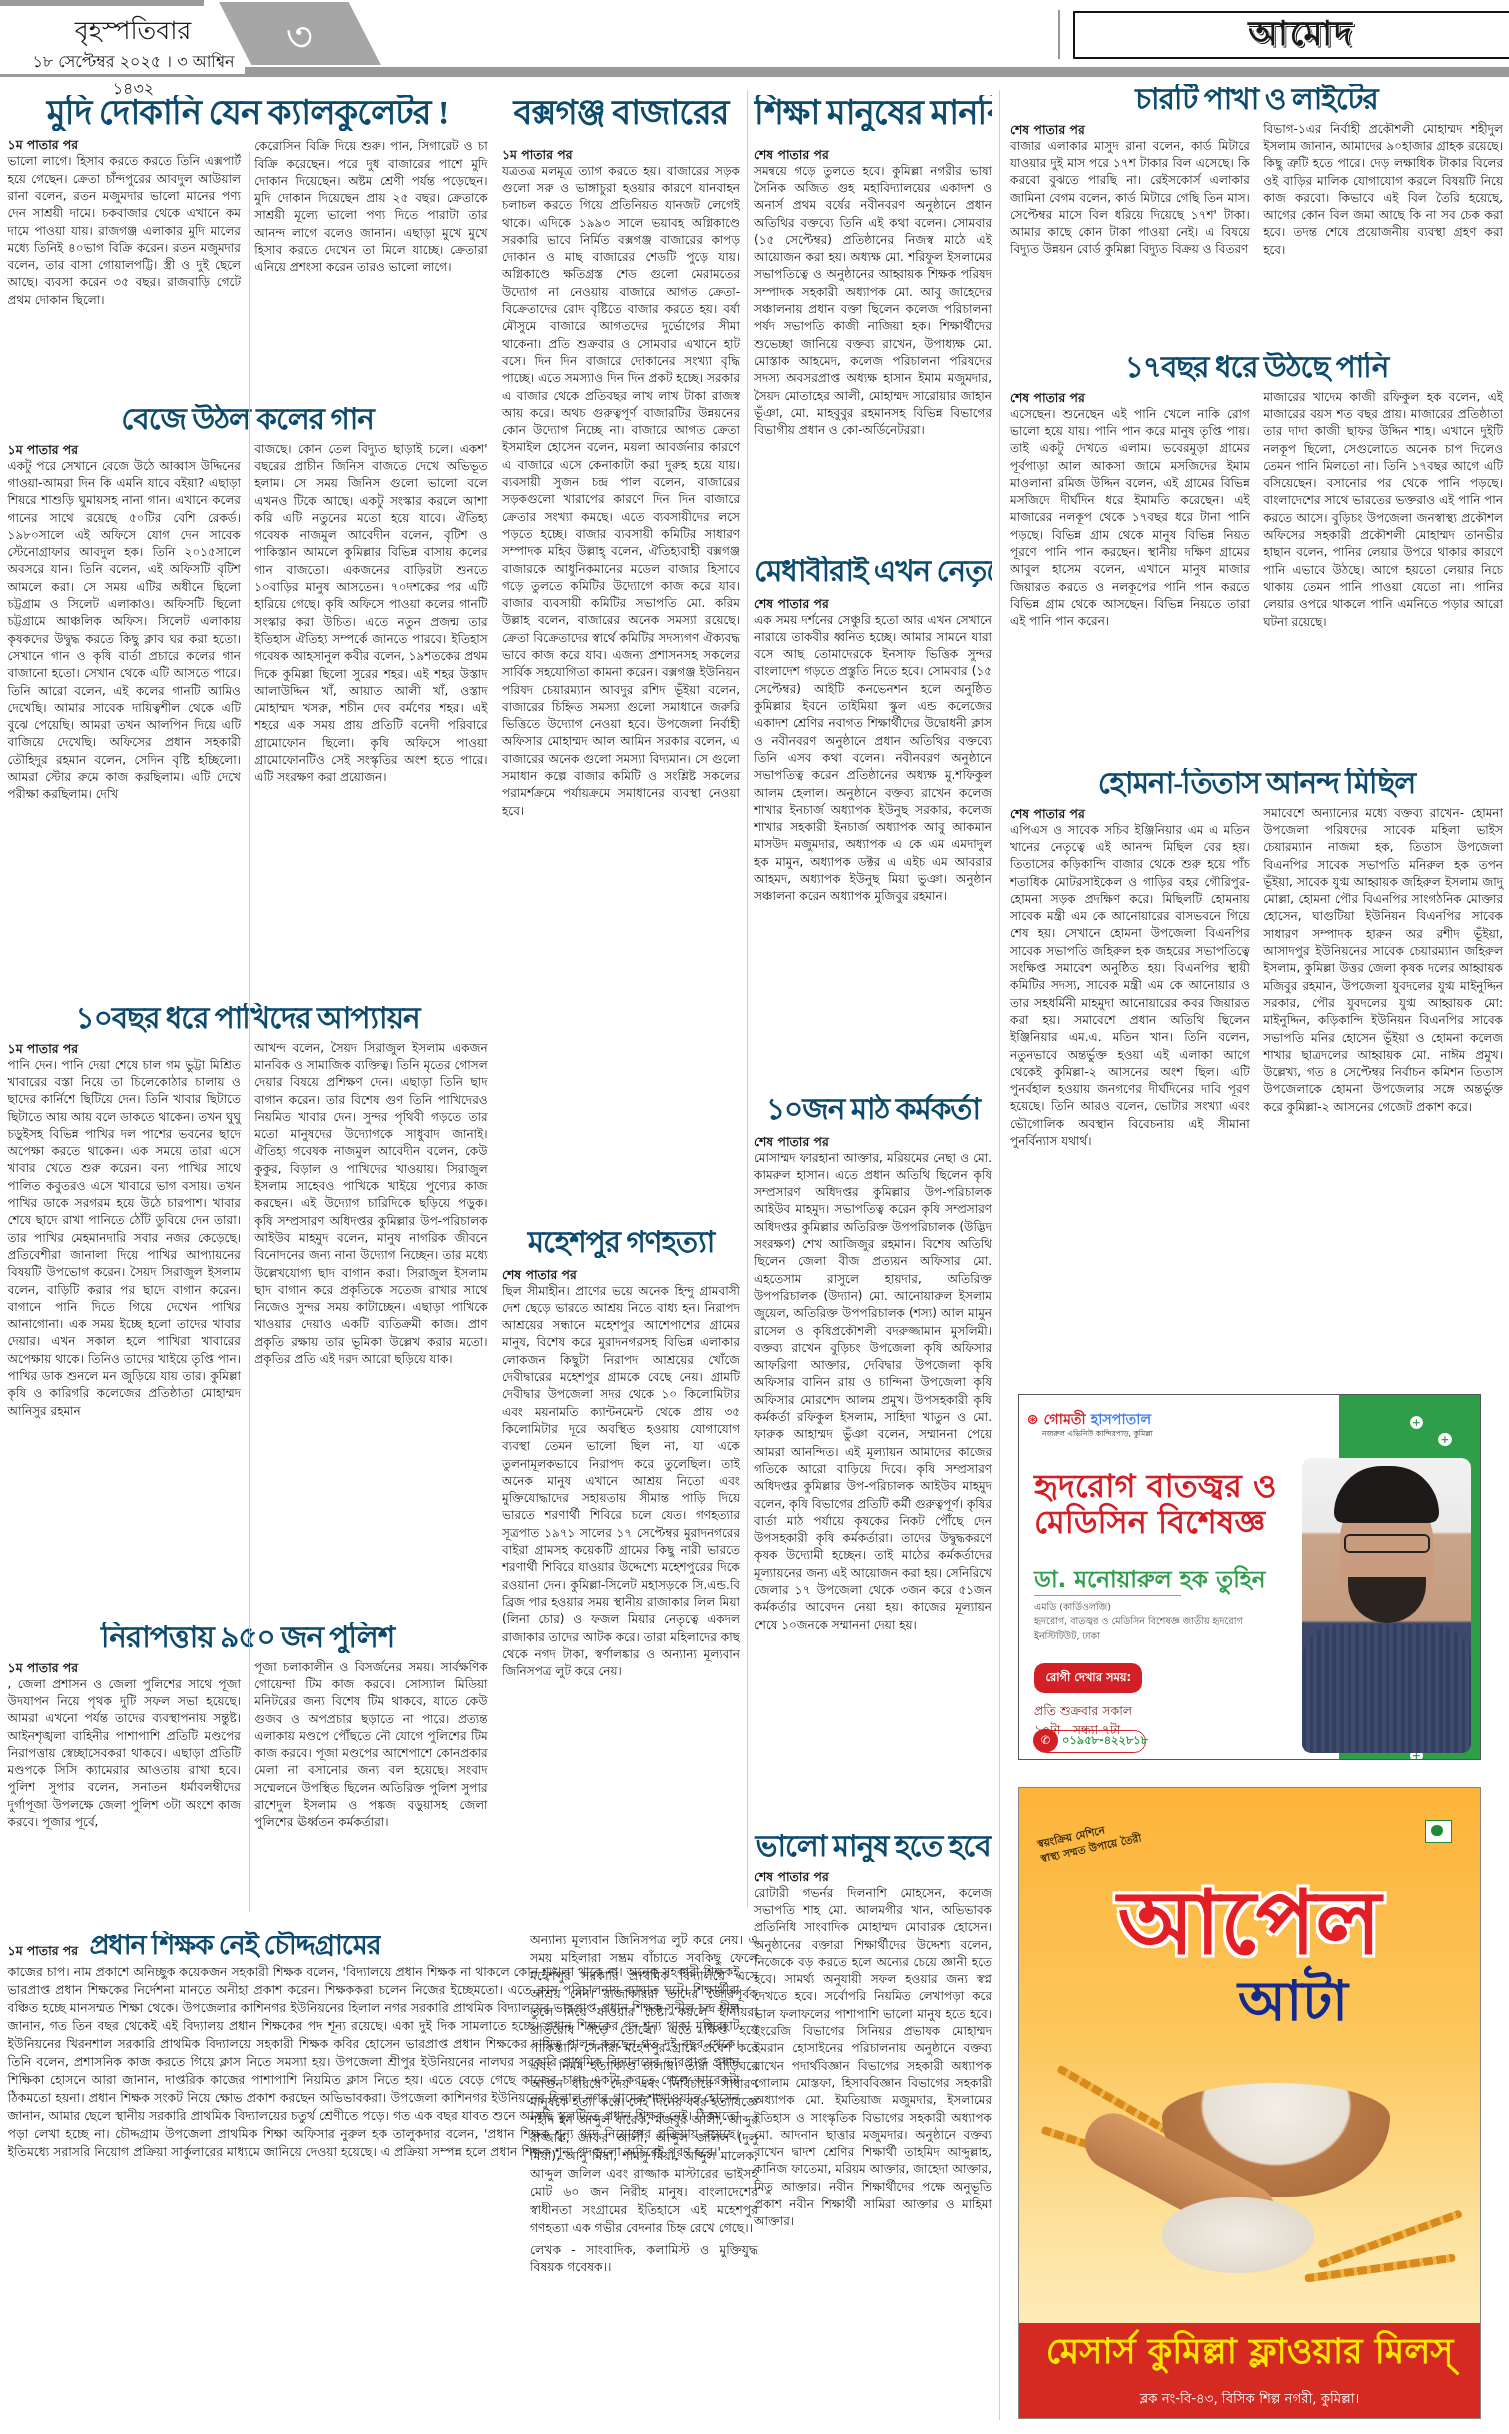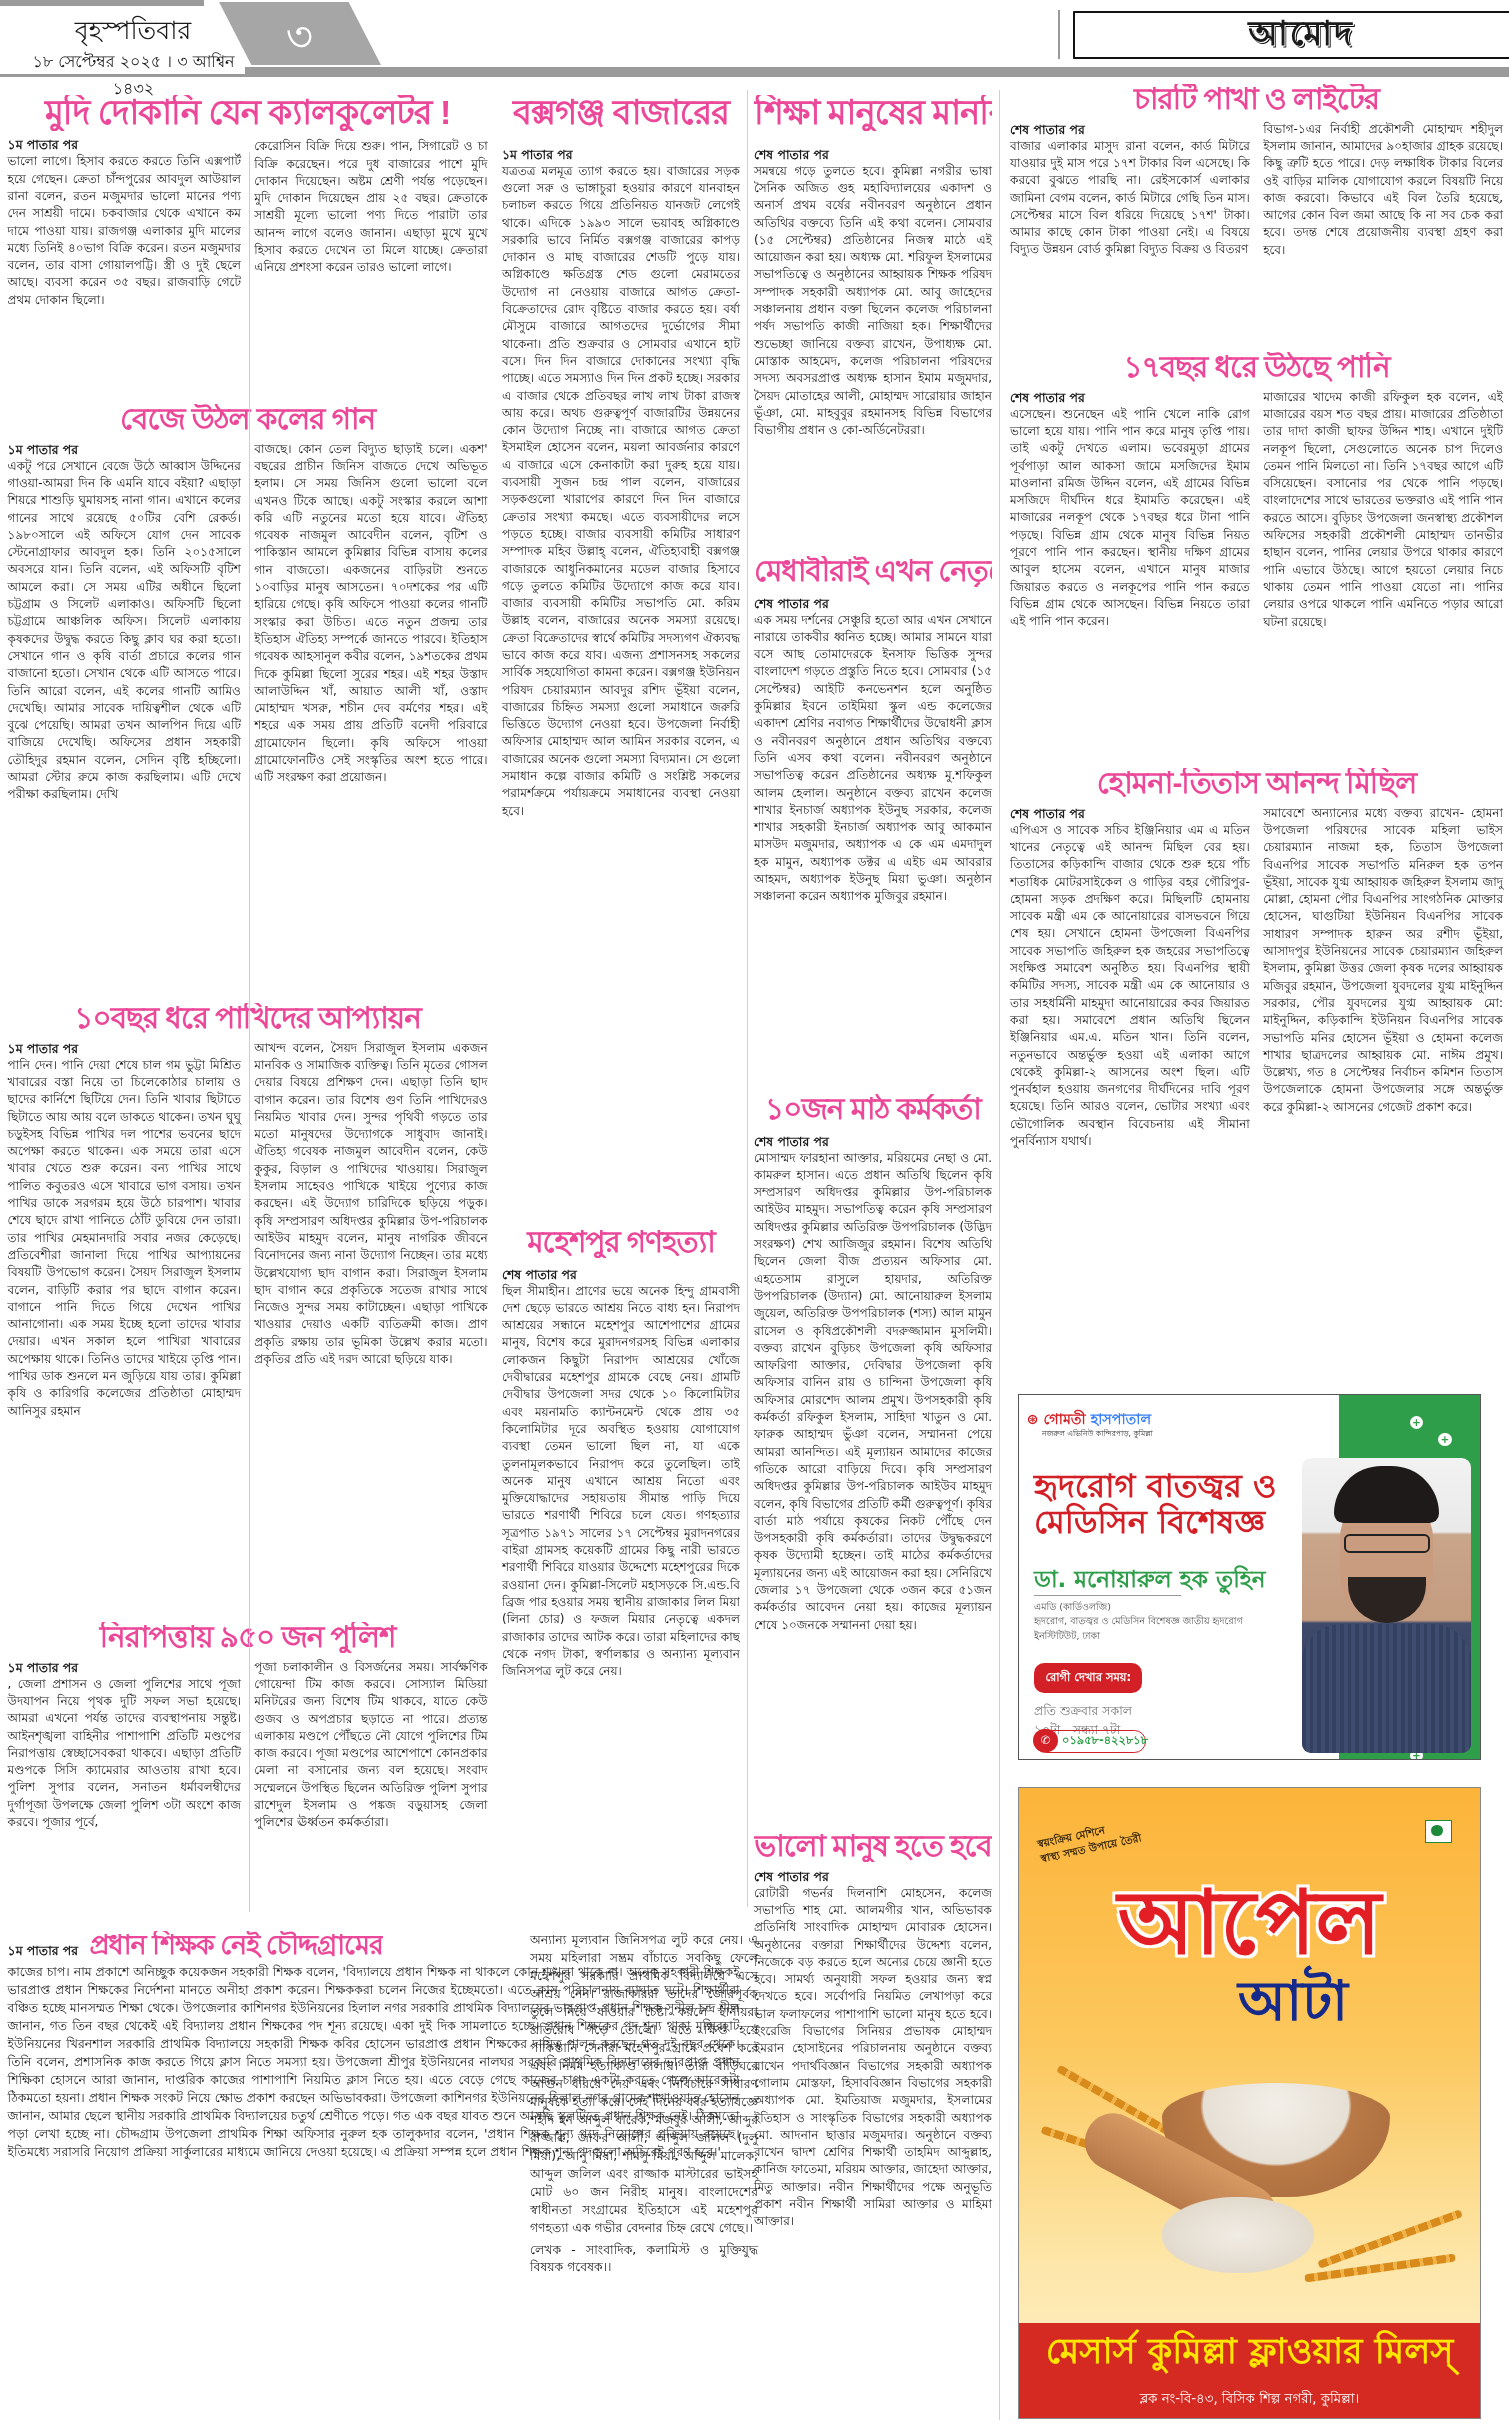--- a/index.html
+++ b/index.html
@@ -13,21 +13,21 @@
   .mh-date { position: absolute; left: 24px; top: 49px; width: 219px; text-align: center; font-size: 16px; font-family: "DejaVu Serif", serif; }
   .mh-pageno-box { position: absolute; left: 219px; top: 1.9px; width: 162px; height: 63px; background: #a6a6a6; clip-path: polygon(0 0, 80% 0, 100% 100%, 20% 100%); }
   .mh-pageno { position: absolute; left: 252px; top: 3.8px; width: 95px; text-align: center; font-size: 42px; color: #fff; font-family: "DejaVu Serif", serif; }
   .mh-bottombar { position: absolute; left: 245px; top: 67px; width: 1264px; height: 7.6px; background: #9a9a9a; }
   .mh-bottombar2 { position: absolute; left: 0; top: 74px; width: 1509px; height: 2.9px; background: #9a9a9a; }
   .mh-divider { position: absolute; left: 1058px; top: 9.5px; width: 1.9px; height: 49px; background: #999; }
   .mh-logo { position: absolute; left: 1073px; top: 11.4px; width: 456px; height: 48px; border: 2.9px solid #111; border-radius: 1px; display: flex; align-items: center; justify-content: center; font-size: 34px; font-weight: bold; letter-spacing: 1.9px; font-family: "DejaVu Serif", serif; text-shadow: 1px 1px 0 #fff, 1.9px 1.9px 0 #111; }
 
   
   .article { position: absolute; }
-  .headline { font-family: Liberation Sans, sans-serif; font-weight: bold; text-align: center; color: #ec4899; line-height: 1.05; letter-spacing: -1px; white-space: nowrap; overflow: hidden; }
+  .headline { font-family: Liberation Serif, serif; font-weight: bold; text-align: center; color: #0c4a6e; line-height: 1.05; letter-spacing: -1px; white-space: nowrap; overflow: hidden; }
   .h-xl { font-size: 34px; }
   .h-l  { font-size: 29.5px; }
   .h-m  { font-size: 27px; }
   .cols { display: flex; gap: 13.3px; margin-top: 5.7px; }
   .col { flex: 1; min-width: 0; }
   .kicker { font-size: 12.4px; font-weight: bold; line-height: 17px; display: block; }
   .body { font-size: 12px; line-height: 17.3px; text-align: justify; hyphens: auto; word-break: break-word; }
   .rule-v { position: absolute; width: 1px; background: #cfcfcf; }
 
   
@@ -35,21 +35,21 @@
   .ah-green { position: absolute; right: 0; top: 0; width: 141px; height: 100%; background: #2e9e4a; }
   .ah-dot { position: absolute; width: 13.3px; height: 13.3px; border-radius: 50%; background: #fff; color: #2e9e4a; font-size: 10.5px; line-height: 13.3px; text-align: center; font-weight: bold; }
   .ah-logo { position: absolute; left: 7.6px; top: 13.3px; font-size: 14.3px; font-weight: bold; color: #d32027; }
   .ah-logo .g { color: #3b82f6; }
   .ah-addr { position: absolute; left: 23px; top: 32px; font-size: 7.6px; color: #333; }
   .ah-title { position: absolute; left: 15px; top: 74px; width: 257px; font-size: 32px; font-weight: bold; color: #d32027; line-height: 1.12; }
   .ah-doctor { position: absolute; left: 15px; top: 166px; font-size: 23px; font-weight: bold; color: #2e9e4a; }
   .ah-line { position: absolute; left: 15px; top: 200px; width: 147px; height: 1px; background: #999; }
   .ah-deg { position: absolute; left: 15px; top: 205px; width: 247px; font-size: 9.5px; color: #555; line-height: 14.3px; }
   .ah-time-label { position: absolute; left: 15px; top: 268px; background: #d32027; color: #fff; font-size: 11.4px; font-weight: bold; padding: 5.7px 11.4px; border-radius: 10px; }
-  .ah-time { position: absolute; left: 15px; top: 306px; font-size: 12.4px; color: #737373; line-height: 19px; }
+  .ah-time { position: absolute; left: 15px; top: 306px; font-size: 12.4px; color: #7f1d1d; line-height: 19px; }
   .ah-photo { position: absolute; left: 283px; top: 63px; width: 169px; height: 295px; border-radius: 9.5px; background: linear-gradient(180deg, #f2f2f2 0%, #e9e9e9 25%, #c9a58a 26%, #c49c80 55%, #3f4a6b 56%, #2f3a5c 100%); overflow: hidden; }
   .ah-photo .hair { position: absolute; left: 32px; top: 7.6px; width: 105px; height: 57px; background: #1e1a1a; border-radius: 48px 48px 9.5px 9.5px; }
   .ah-photo .face { position: absolute; left: 38px; top: 38px; width: 93px; height: 124px; background: #c99c7f; border-radius: 43px 43px 48px 48px; }
   .ah-photo .glasses { position: absolute; left: 42px; top: 76px; width: 86px; height: 19px; border: 2.9px solid #222; border-radius: 5.7px; }
   .ah-photo .beard { position: absolute; left: 46px; top: 119px; width: 78px; height: 46px; background: #2b2320; border-radius: 0 0 38px 38px; }
   .ah-photo .shirt { position: absolute; left: 0; top: 166px; width: 100%; height: 133px; background: repeating-linear-gradient(90deg, #33405f 0 3.8px, #3e4c70 3.8px 7.6px); border-radius: 38px 38px 0 0; }
   .ah-phone-box { position: absolute; left: 15px; top: 335px; width: 112px; height: 23px; border: 1.9px solid #d32027; border-radius: 13.3px; font-size: 11.4px; color: #2e9e4a; font-weight: bold; line-height: 19px; padding-left: 27px; }
   .ah-phone-icon { position: absolute; left: -1.9px; top: -1.9px; width: 25px; height: 23px; background: #d32027; border-radius: 11.4px; color: #fff; text-align: center; line-height: 23px; font-size: 11.4px; }
 
   .ad-atta { position: absolute; left: 1018px; top: 1787px; width: 463px; height: 632px; border: 1px solid #888; overflow: hidden; background: linear-gradient(180deg, #fcb43a 0%, #fcc75c 40%, #fde6a8 75%, #fff1cc 100%); }

